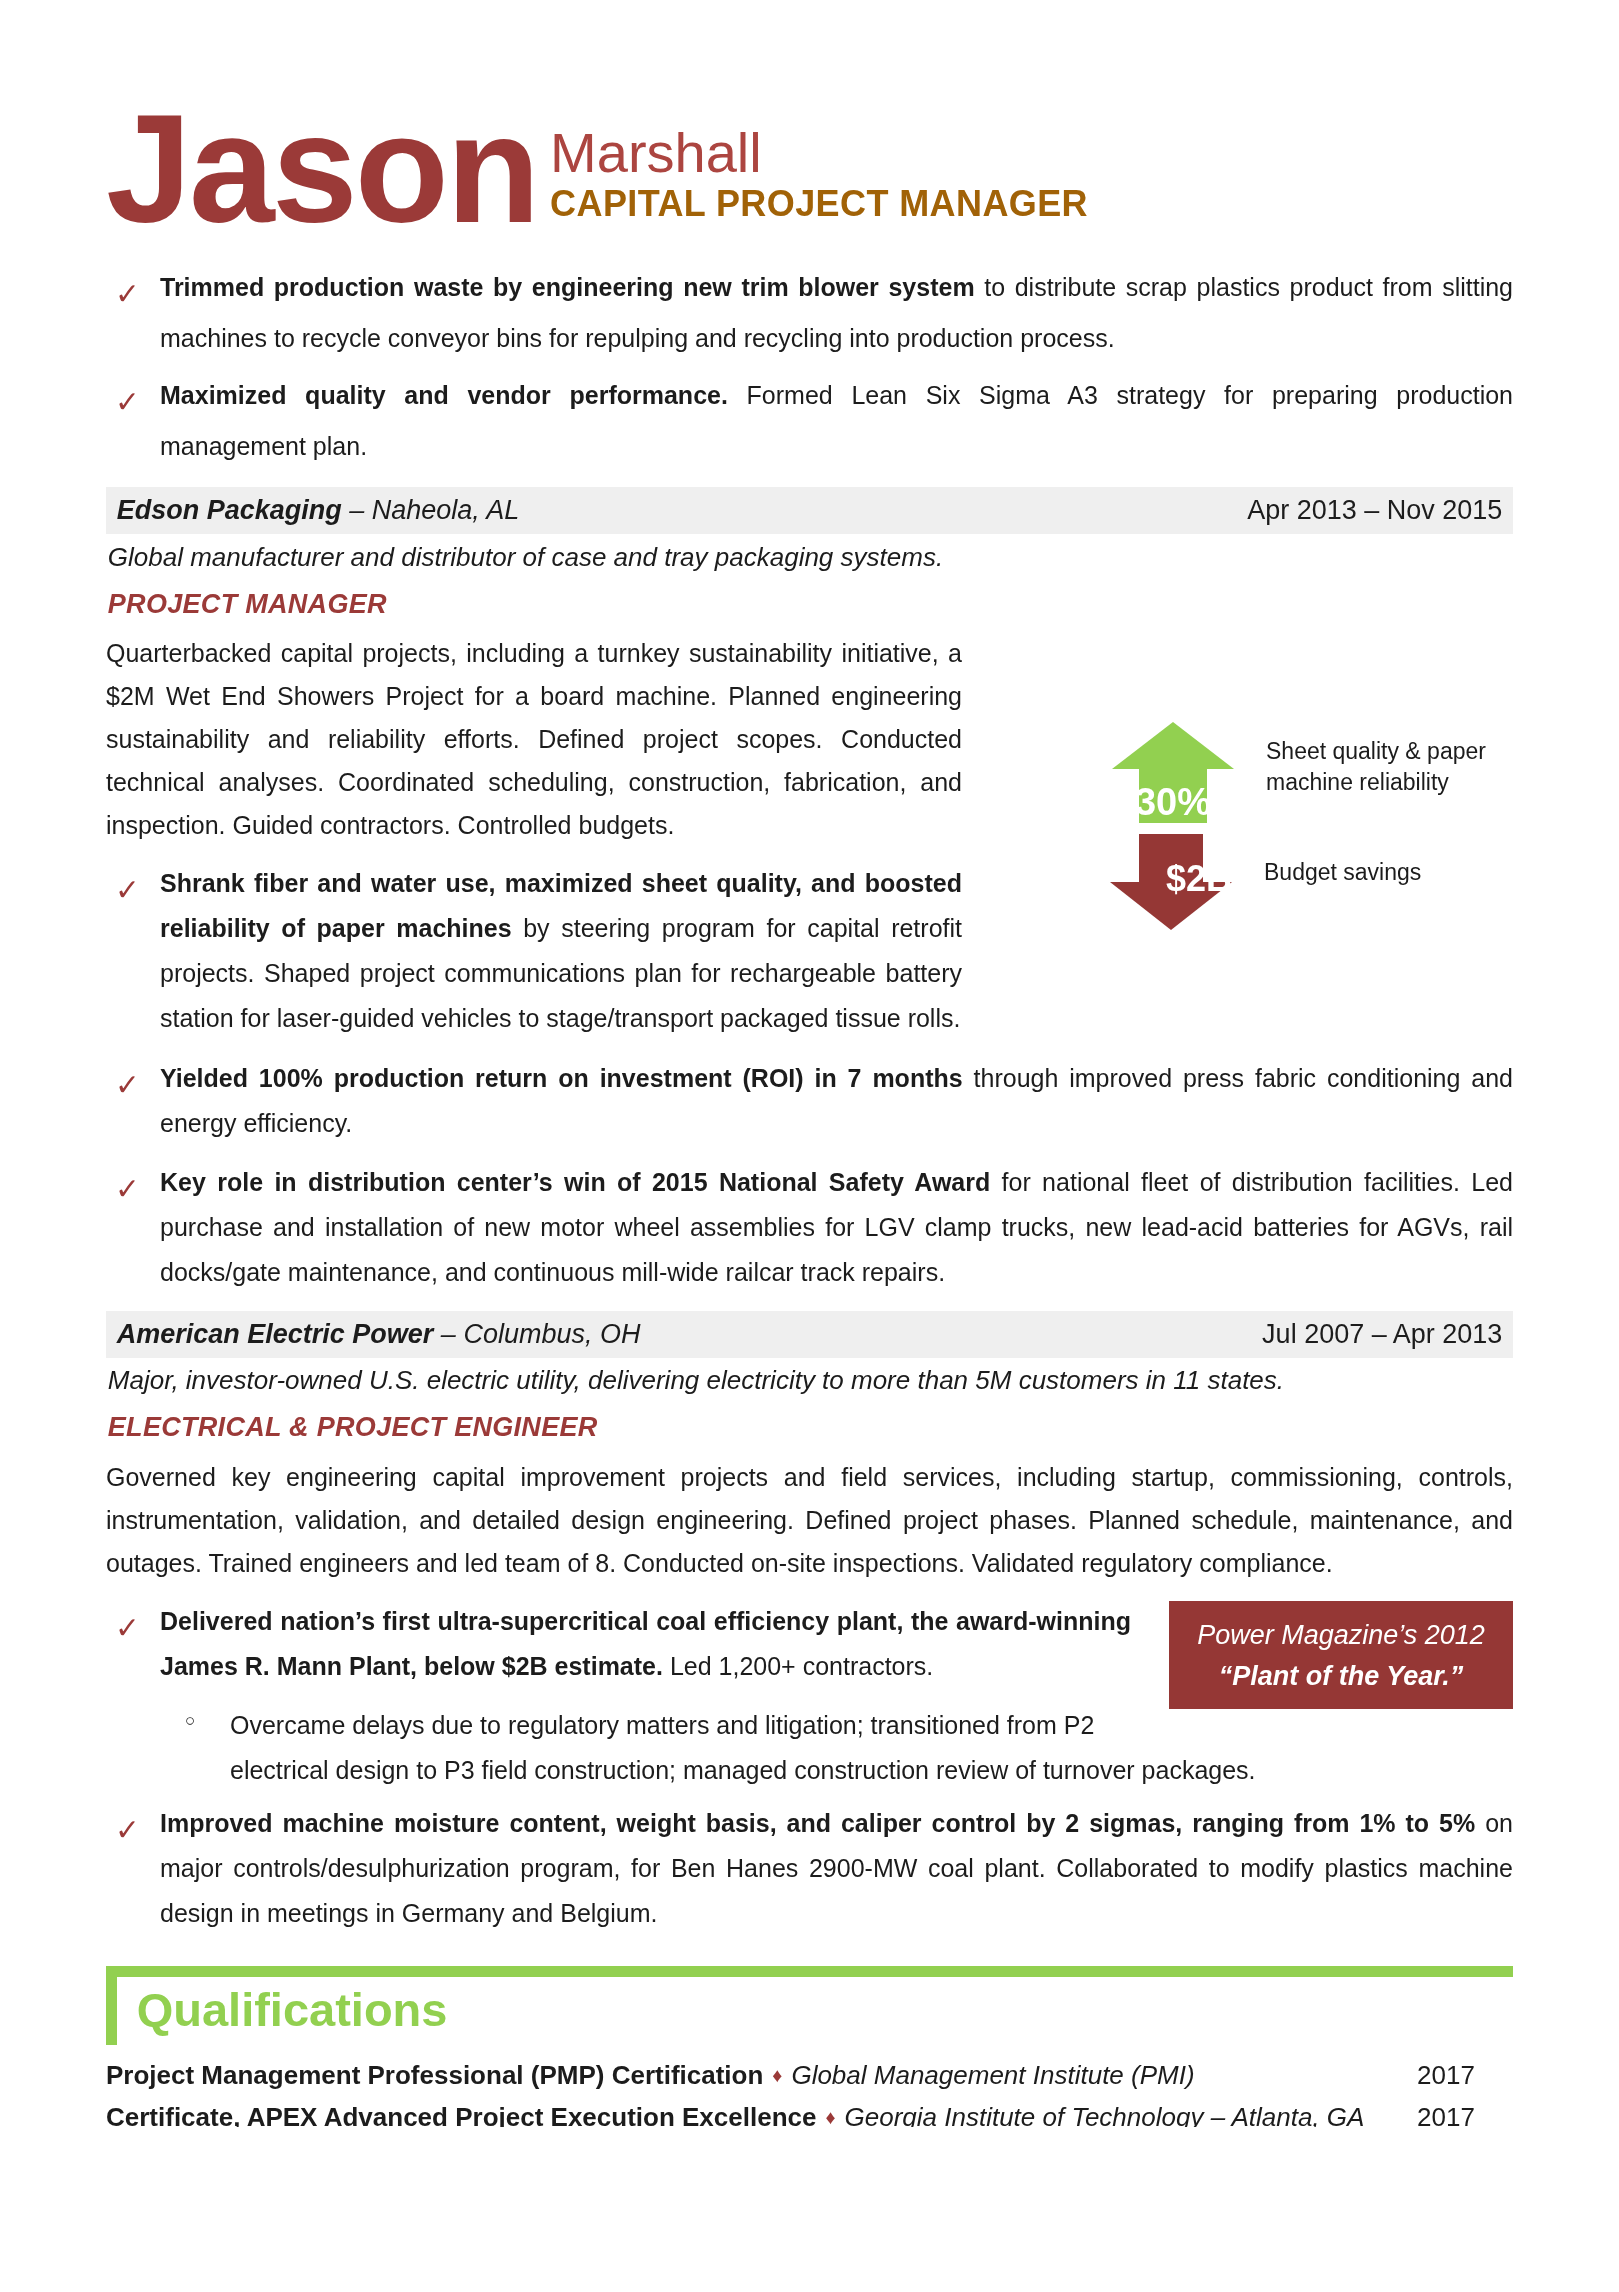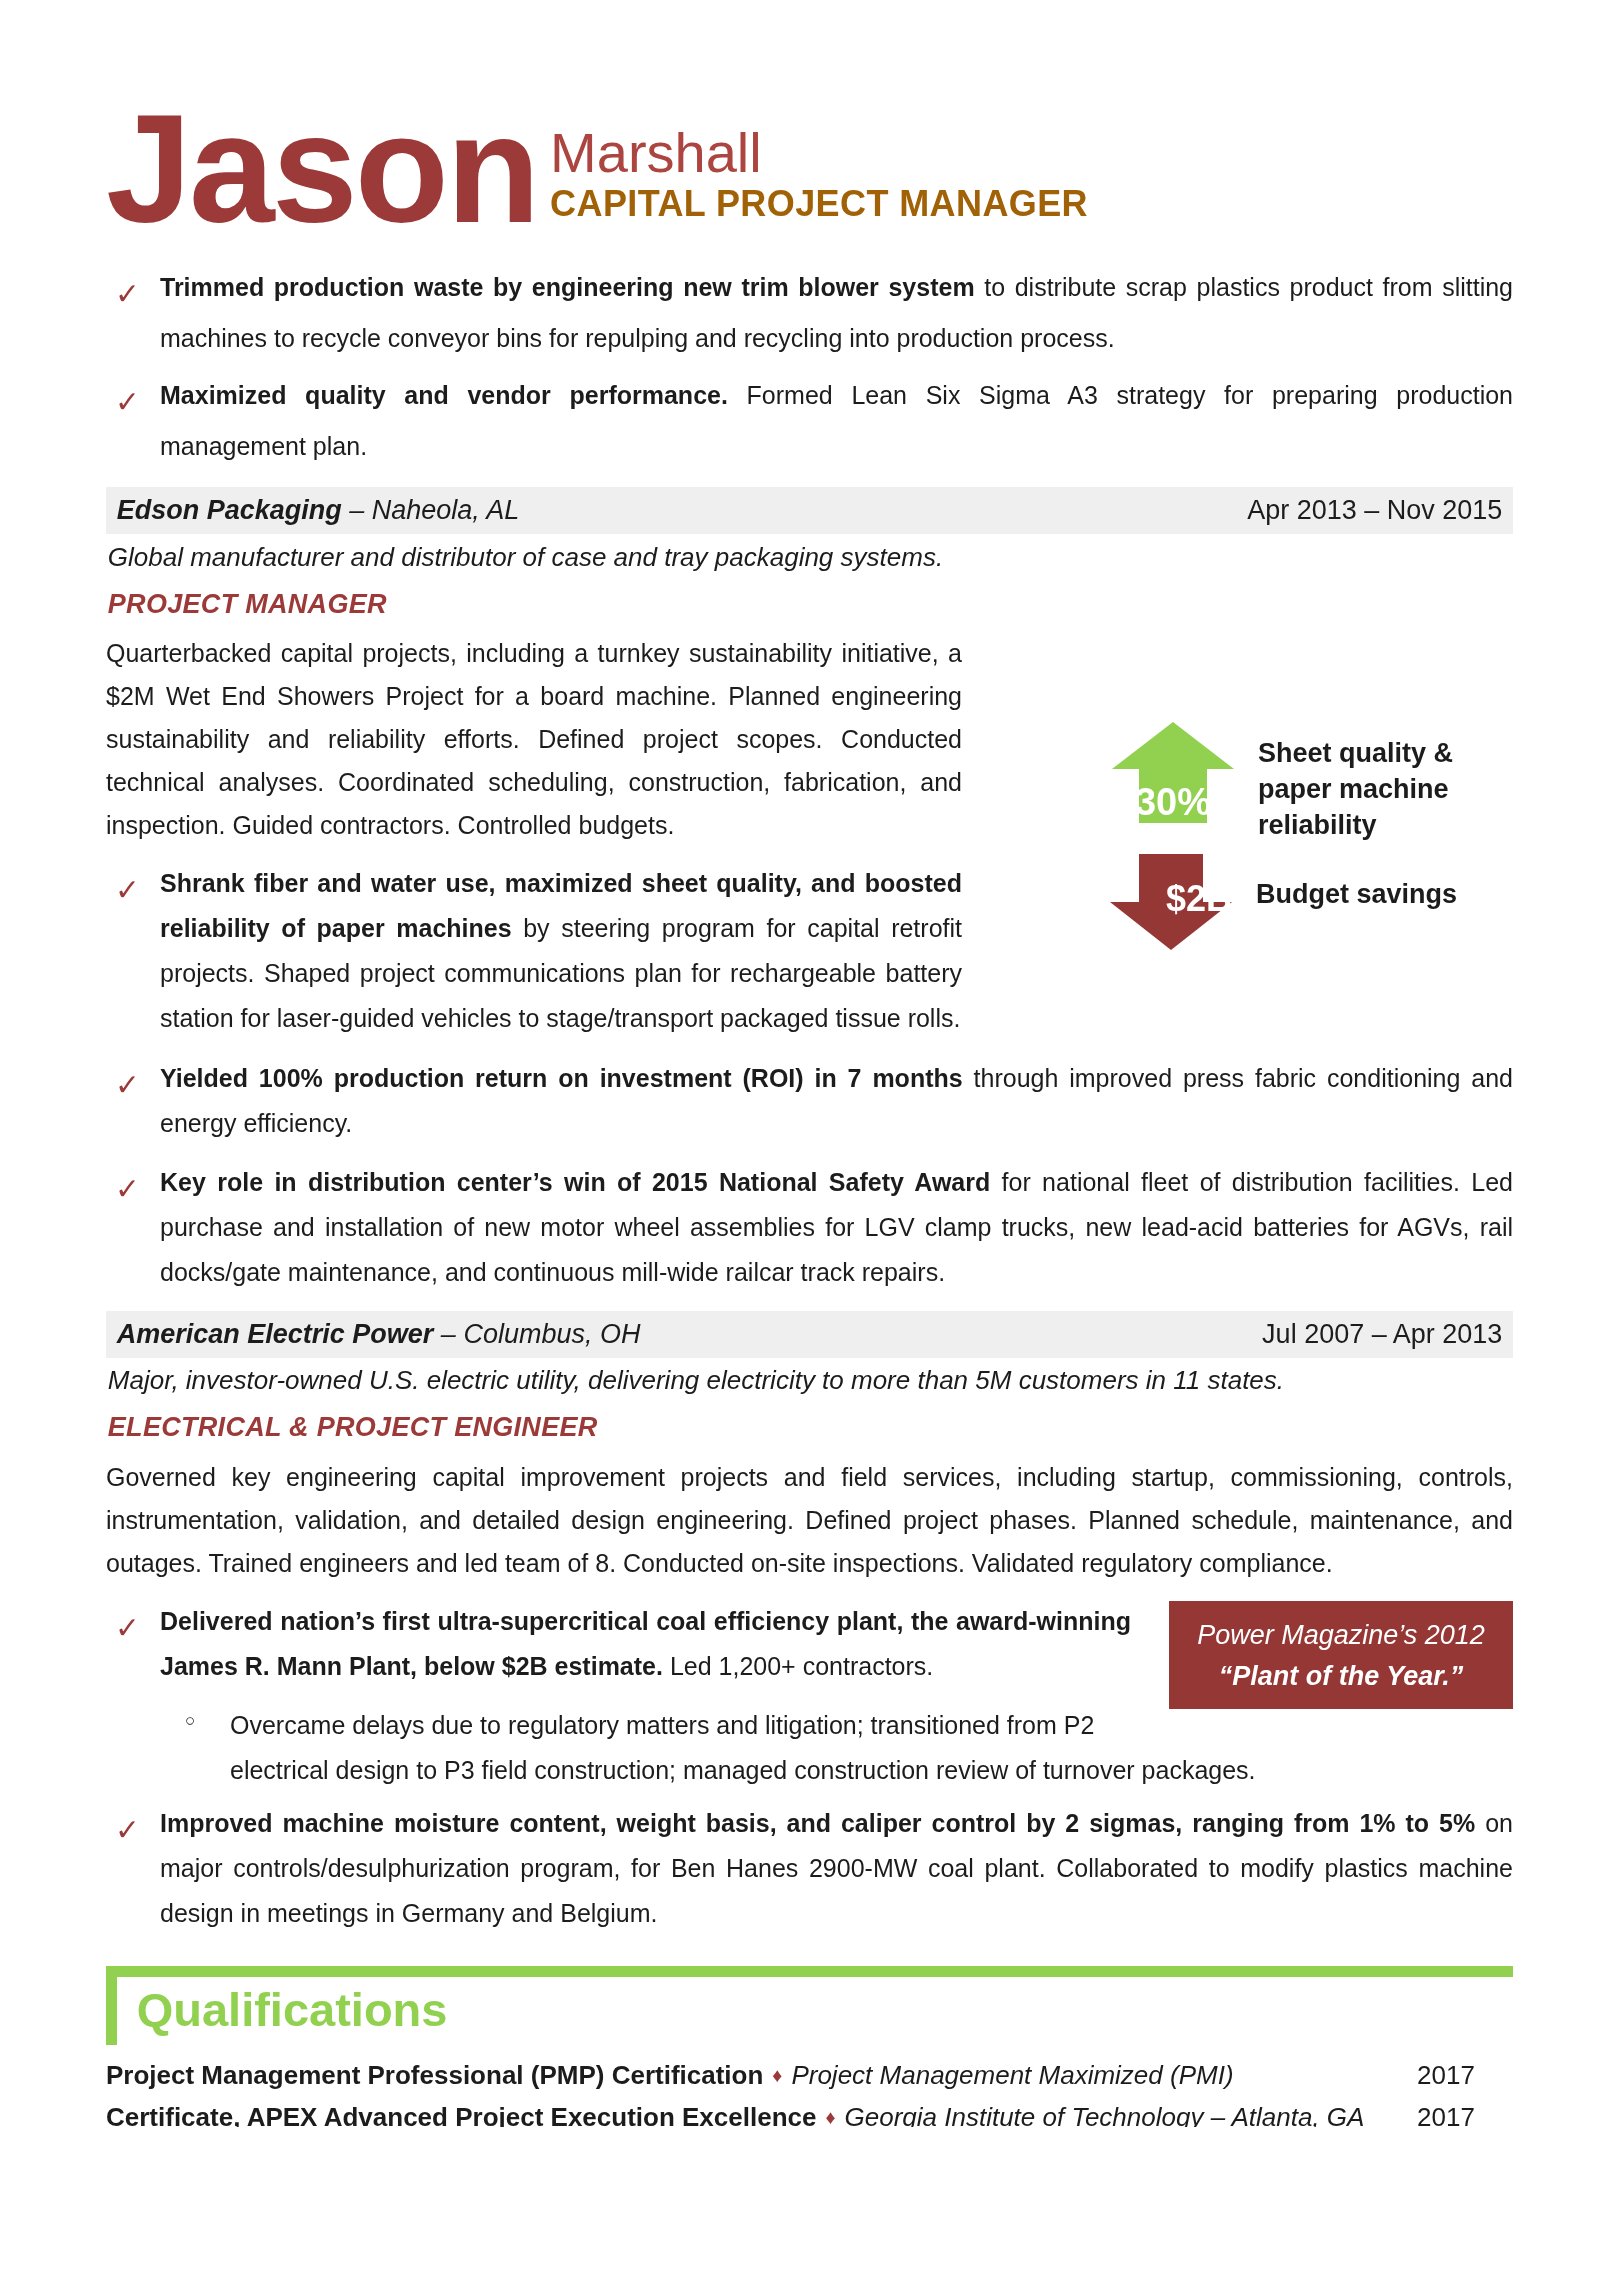--- a/index.html
+++ b/index.html
@@ -41,21 +41,21 @@
   .job-body{position:relative;}
   
   .metrics{float:right;width:519px;margin:90px 0 23px 32px;}
   .metric-row{display:flex;align-items:flex-start;}
   .arrow-up{position:relative;width:122px;margin-left:118px;}
   .arrow-up .head{width:0;height:0;border-left:61px solid transparent;border-right:61px solid transparent;
                   border-bottom:47px solid var(--green);}
   .arrow-up .shaft{width:68px;height:54px;background:var(--green);margin:0 auto;}
   .arrow-up .val{position:absolute;left:0;right:0;bottom:1.8px;text-align:center;color:#fff;
                  font-weight:700;font-size:38px;line-height:1;}
-  .m-label{font-weight:700;font-size:27px;line-height:1.32;margin-left:24px;padding-top:14.3px;}
+  .m-label{font-weight:400;font-size:23px;line-height:1.32;margin-left:32px;padding-top:14.3px;}
   .metric-row.down{margin-top:10.7px;}
   .arrow-down{position:relative;width:122px;margin-left:116px;}
   .arrow-down .shaft{width:64px;height:48px;background:var(--dark_red);margin:0 auto;}
   .arrow-down .head{width:0;height:0;border-left:61px solid transparent;border-right:61px solid transparent;
                     border-top:48px solid var(--dark_red);}
   .arrow-down .val{position:absolute;left:0;right:0;top:27px;text-align:right;color:#fff;
                    font-weight:700;font-size:36px;line-height:1;}
   .m-label.down{padding-top:23px;}
   
   .callout{float:right;width:344px;margin:1.8px 0 12.5px 38px;background:var(--dark_red);color:#fff;
@@ -172,21 +172,21 @@
     <div class="bullet">
       <span class="check">✓</span>
       <span class="b">Improved machine moisture content, weight basis, and caliper control by 2 sigmas, ranging from 1% to 5%</span><span> on major controls/desulphurization program, for Ben Hanes 2900-MW coal plant. Collaborated to modify plastics machine design in meetings in Germany and Belgium.</span>
     </div>
   </div>
 
   <div class="g-section">
     <div class="g-head">Qualifications</div>
     <div class="row">
       <div class="left">
-        <span class="b">Project Management Professional (PMP) Certification</span><span class="diamond">♦</span><span class="ital">Project Management Maximized (PMI)</span>
+        <span class="b">Project Management Professional (PMP) Certification</span><span class="diamond">♦</span><span class="ital">Global Management Institute (PMI)</span>
       </div>
       <div class="year">2017</div>
     </div>
     <div class="row">
       <div class="left">
         <span class="b">Certificate, APEX Advanced Project Execution Excellence</span><span class="diamond">♦</span><span class="ital">Georgia Institute of Technology – Atlanta, GA</span>
       </div>
       <div class="year">2017</div>
     </div>
   </div>

